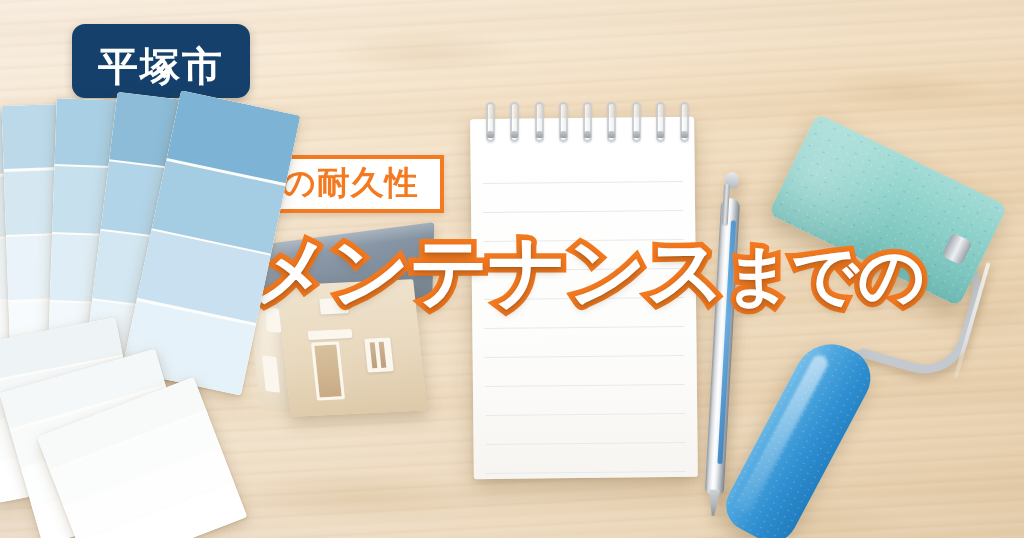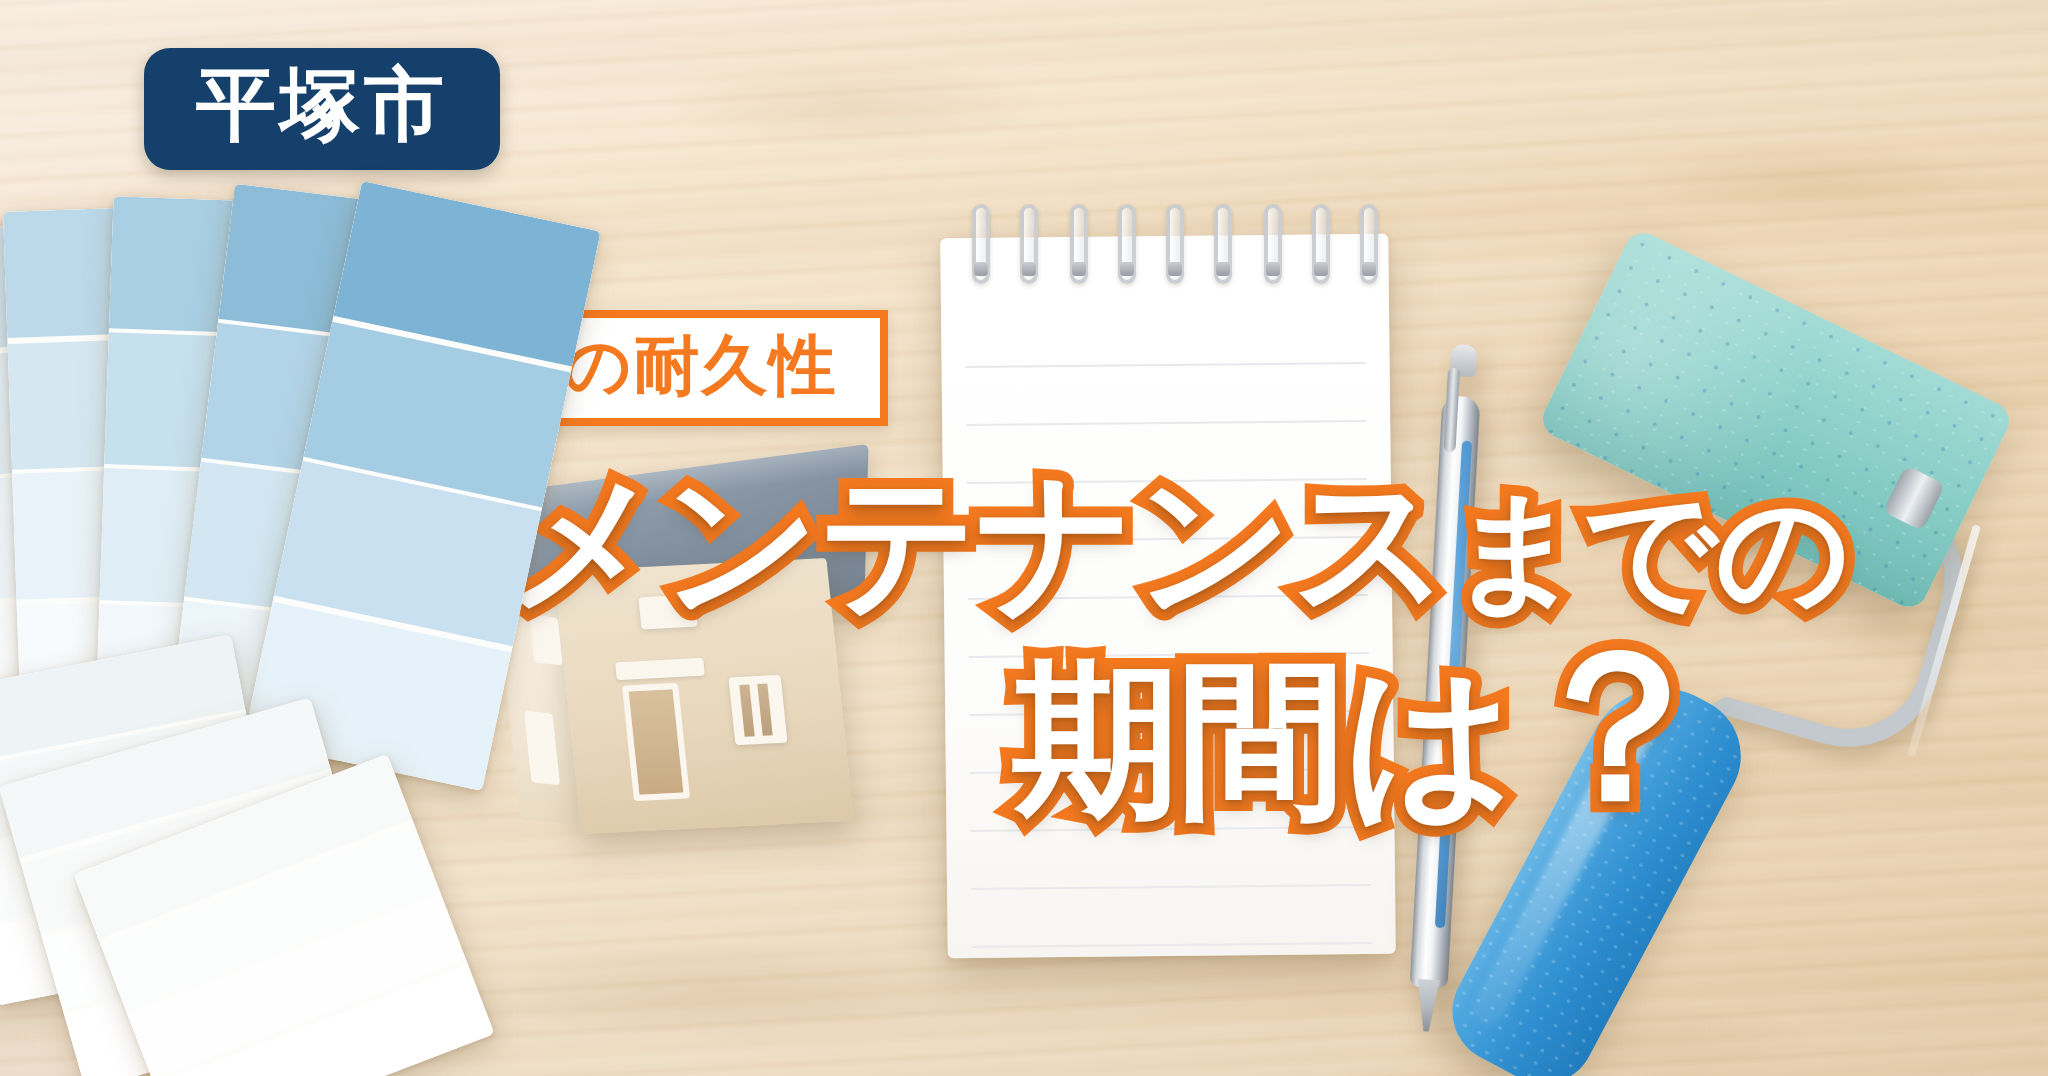--- a/index.html
+++ b/index.html
@@ -218,21 +218,21 @@
   }
   .roller .handle-hl{
     position:absolute; left:4px; top:206px; width:16px; height:176px;
     background:linear-gradient(180deg,rgba(255,255,255,.55),rgba(255,255,255,.05));
     border-radius:12px; transform:rotate(28deg); filter:blur(1.5px);
   }
 
   
   .city-badge{
     position:absolute; left:72px; top:24px;
-    padding:9px 26px 12px;
+    padding:22px 26px 12px;
     background:#14406b;
     border-radius:13px;
     color:#ffffff;
     font-size:40px; font-weight:700; line-height:1;
     letter-spacing:2px;
     white-space:nowrap;
     box-shadow:0 3px 8px rgba(40,30,15,.25);
   }
 
   .sub-badge{
@@ -417,18 +417,15 @@
   <div class="vig"></div>
 
   <div class="city-badge">平塚市</div>
 
   <div class="sub-badge">外壁塗装後の耐久性</div>
 
   <div class="headline">
     <div class="hl hl-1">
       <span>次のメンテナンス</span><span class="small">までの</span>
     </div>
-    <div class="hl hl-2">
-      <span>期間は</span><span class="qm">？</span>
-    </div>
   </div>
 
 </div>
 
 </body></html>

